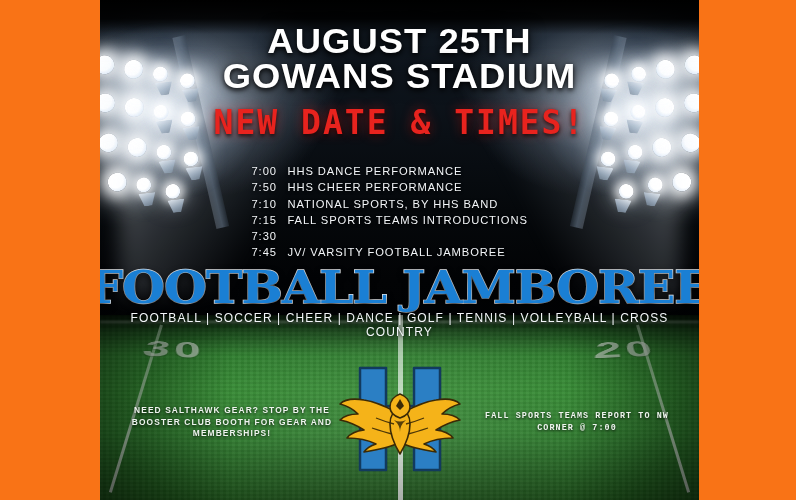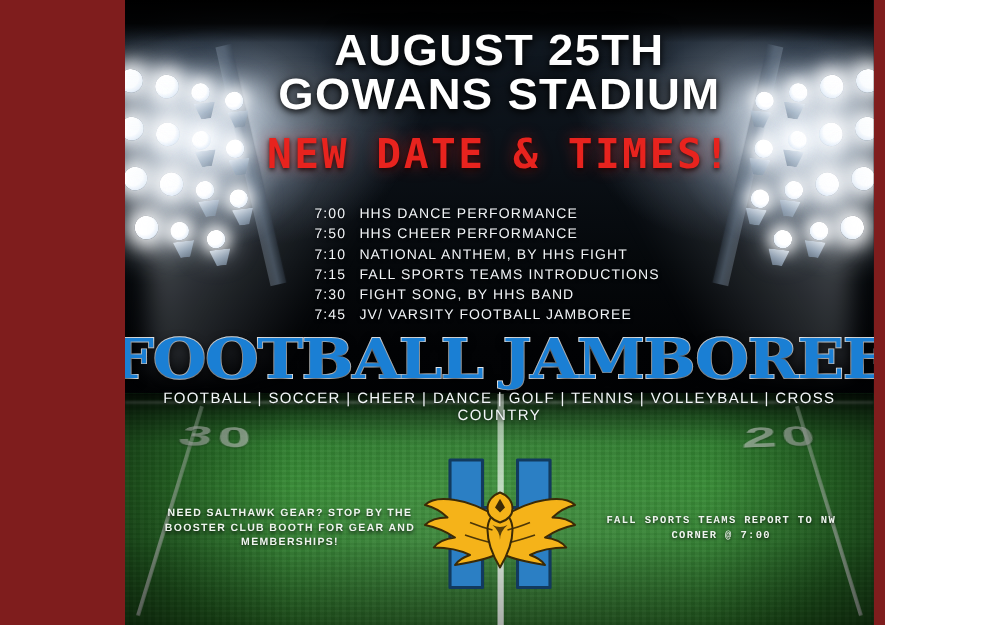--- a/index.html
+++ b/index.html
@@ -1,19 +1,19 @@
 <!DOCTYPE html>
 <html><head>
 <meta charset="utf-8">
 <style>
   html,body{margin:0;padding:0;background:#ffffff;}
   body{width:800px;height:500px;overflow:hidden;font-family:"Liberation Sans",sans-serif;}
 
   #poster-frame{
-    position:relative;width:708px;height:500px;background:#7f1d1d;
+    position:relative;width:796px;height:500px;background:#f97316;
   }
 
   
   #flyer{
     position:absolute;left:100px;top:0;width:599px;height:500px;
     overflow:hidden;background:#05070a;
   }
 
   
   .sky{
@@ -255,29 +255,28 @@
         <div class="sched-row">
           <span class="sched-time">7:00</span>
           <span class="sched-text">HHS DANCE PERFORMANCE</span>
         </div>
         <div class="sched-row">
           <span class="sched-time">7:50</span>
           <span class="sched-text">HHS CHEER PERFORMANCE</span>
         </div>
         <div class="sched-row">
           <span class="sched-time">7:10</span>
-          <span class="sched-text">NATIONAL ANTHEM, BY HHS FIGHT</span>
+          <span class="sched-text">NATIONAL SPORTS, BY HHS BAND</span>
         </div>
         <div class="sched-row">
           <span class="sched-time">7:15</span>
           <span class="sched-text">FALL SPORTS TEAMS INTRODUCTIONS</span>
         </div>
         <div class="sched-row">
           <span class="sched-time">7:30</span>
-          <span class="sched-text">FIGHT SONG, BY HHS BAND</span>
         </div>
         <div class="sched-row">
           <span class="sched-time">7:45</span>
           <span class="sched-text">JV/ VARSITY FOOTBALL JAMBOREE</span>
         </div>
       </div>
 
     <div class="jamboree">FOOTBALL JAMBOREE</div>
     <div class="sportslist">FOOTBALL | SOCCER | CHEER | DANCE | GOLF | TENNIS | VOLLEYBALL | CROSS COUNTRY</div>
 

